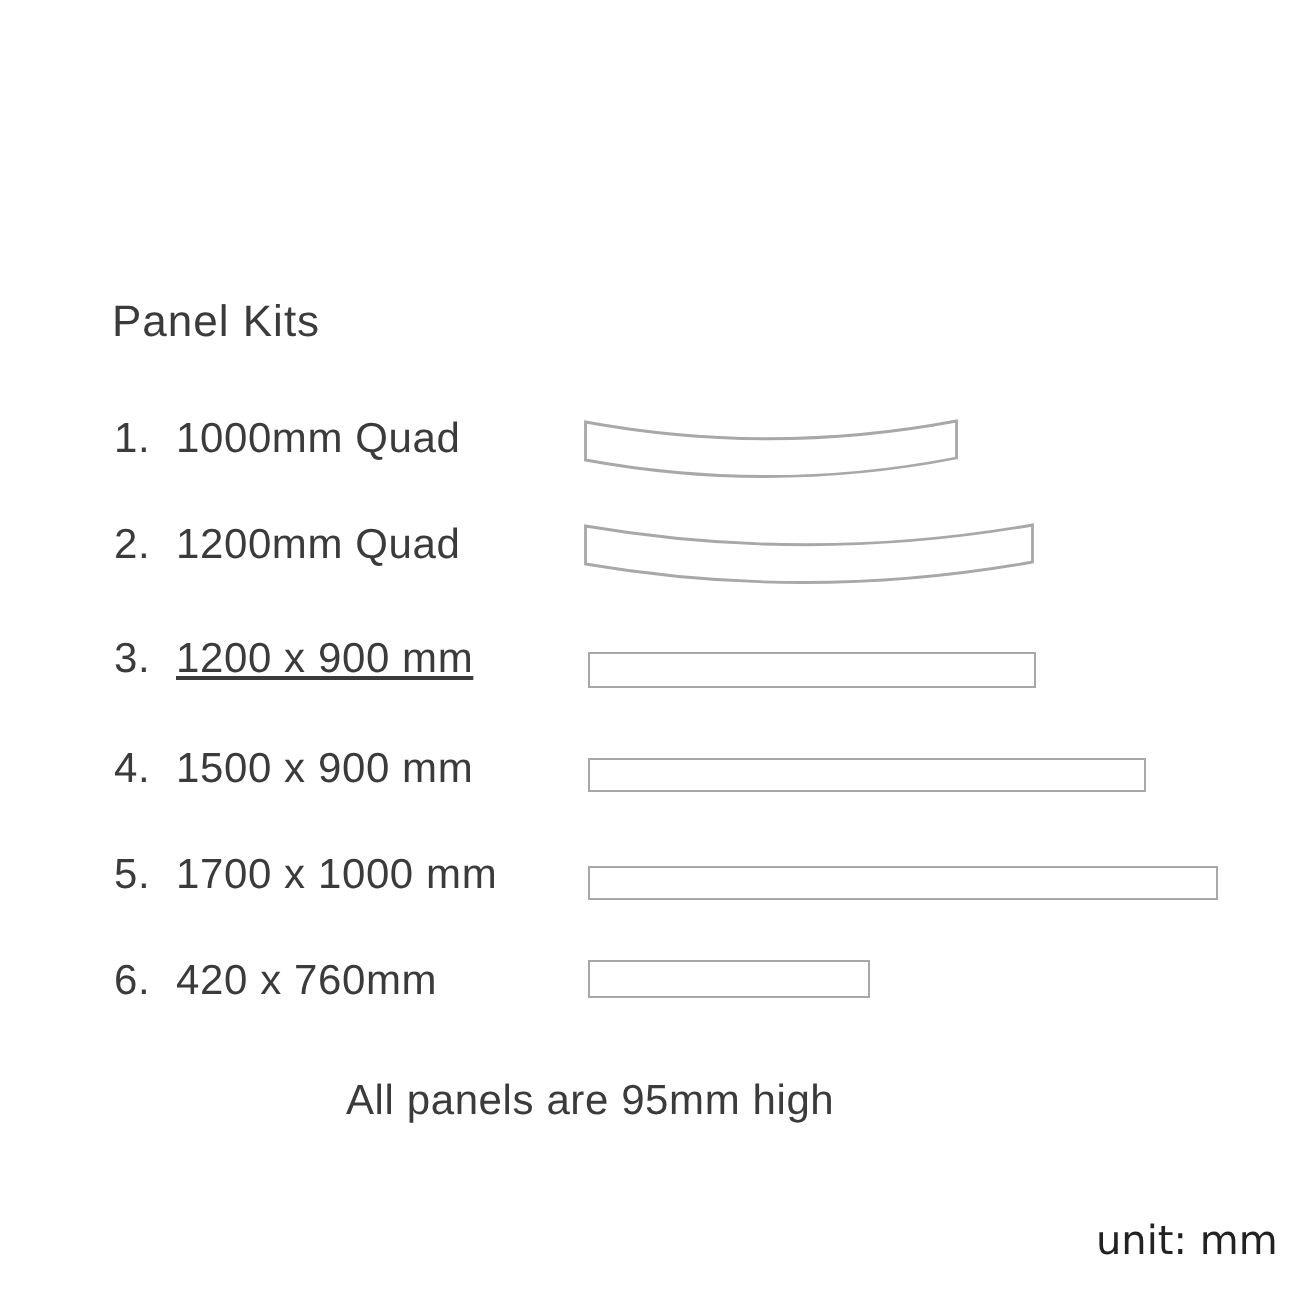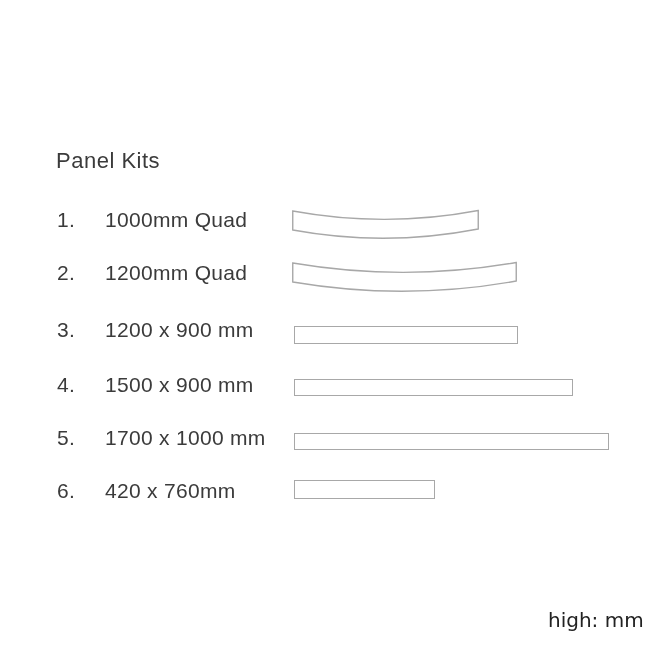--- a/index.html
+++ b/index.html
@@ -26,21 +26,21 @@
     white-space: nowrap;
   }
   .num, .label {
     position: absolute;
     font-size: 21px;
     letter-spacing: 0.3px;
     line-height: 1.2;
     white-space: nowrap;
   }
   .num { left: 57px; }
-  .label { left: 105px; }
+  .label { left: 88px; }
   .shape {
     position: absolute;
     box-sizing: border-box;
   }
   .shape.rect {
     border: 1.5px solid var(--outline, #a8a8a8);
     background: #ffffff;
   }
   .shape svg { display: block; overflow: visible; }
   .note {
@@ -85,21 +85,21 @@
     <span class="label" style="top: 260px; text-align: right;">1200mm Quad</span>
     <span class="shape" style="left: 292px; top: 262px;">
         <svg width="225" height="31" viewBox="0 0 225 31">
           <path d="M 0.75,1 Q 112.5,20 224.25,0.5 L 224.25,19 Q 112.5,39 0.75,20 Z" fill="#ffffff" stroke="#a8a8a8" stroke-width="1.4"></path>
         </svg>
       </span>
   </div>
 
   <div class="row">
     <span class="num" style="top: 317px;">3.</span>
-    <span class="label" style="top: 317px;">1200 x 900 mm</span>
+    <span class="label" style="top: 317px; text-decoration: underline;">1200 x 900 mm</span>
     <span class="shape rect" style="left: 294px; top: 326px; width: 224px; height: 18px;"></span>
   </div>
 
   <div class="row">
     <span class="num" style="top: 372px;">4.</span>
     <span class="label" style="top: 372px; text-align: center;">1500 x 900 mm</span>
     <span class="shape rect" style="left: 294px; top: 379px; width: 279px; height: 17px;"></span>
   </div>
 
   <div class="row">
@@ -107,16 +107,17 @@
     <span class="label" style="top: 425px; text-align: right;">1700 x 1000 mm</span>
     <span class="shape rect" style="left: 294px; top: 433px; width: 315px; height: 17px;"></span>
   </div>
 
   <div class="row">
     <span class="num" style="top: 478px;">6.</span>
     <span class="label" style="top: 478px;">420 x 760mm</span>
     <span class="shape rect" style="left: 294px; top: 480px; width: 141px; height: 19px;"></span>
   </div>
 
+  <div class="note">All panels are 95mm high</div>
 
-  <div class="unit">high: mm</div>
+  <div class="unit">unit: mm</div>
 
 </div>
 
 </body></html>

